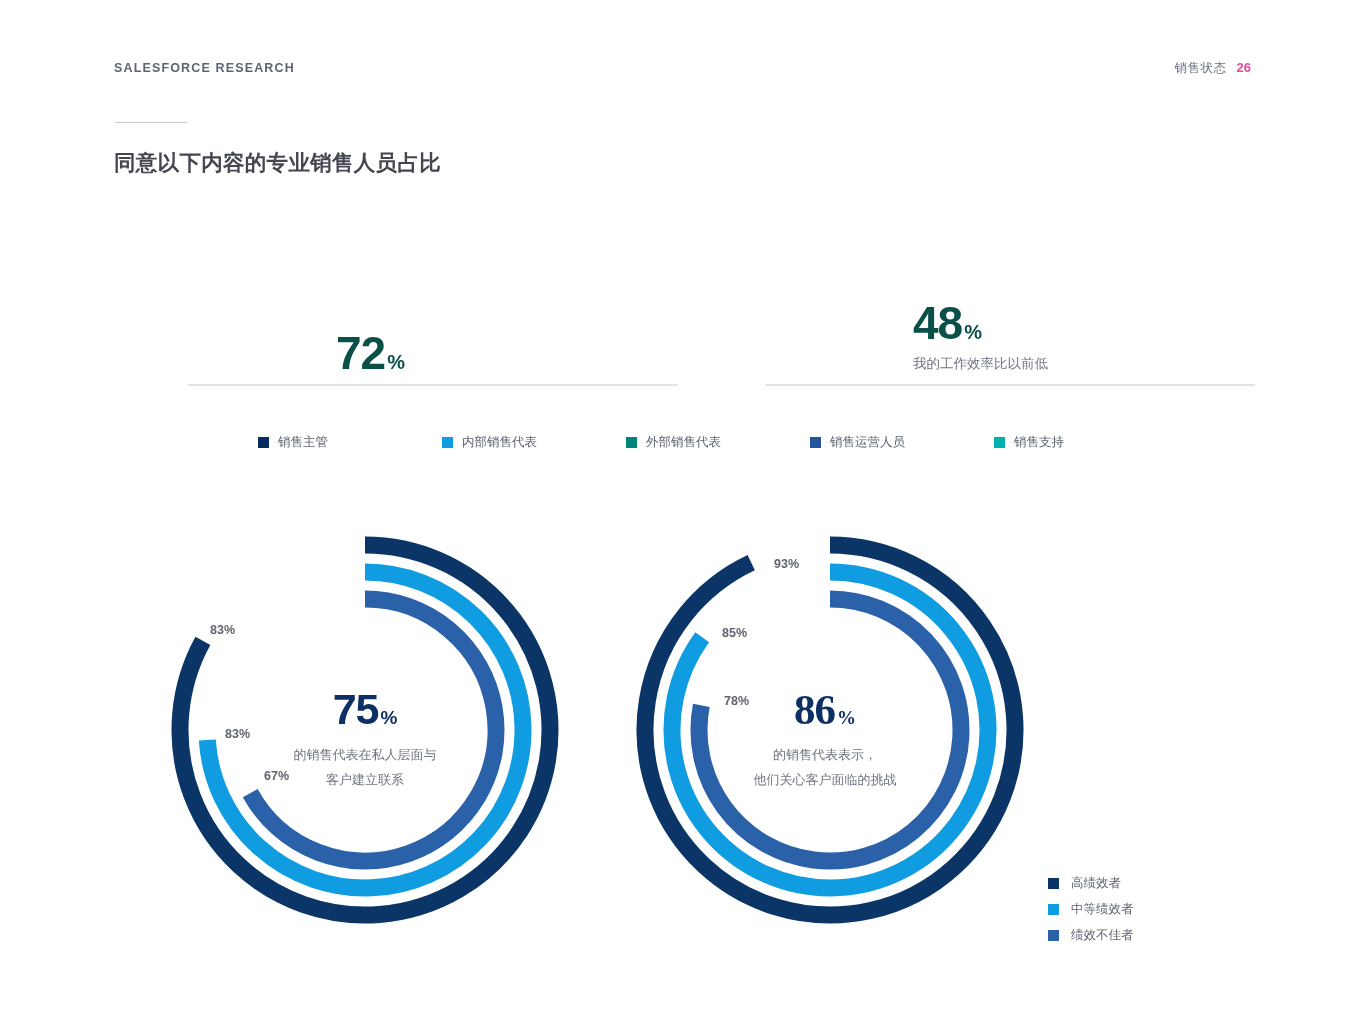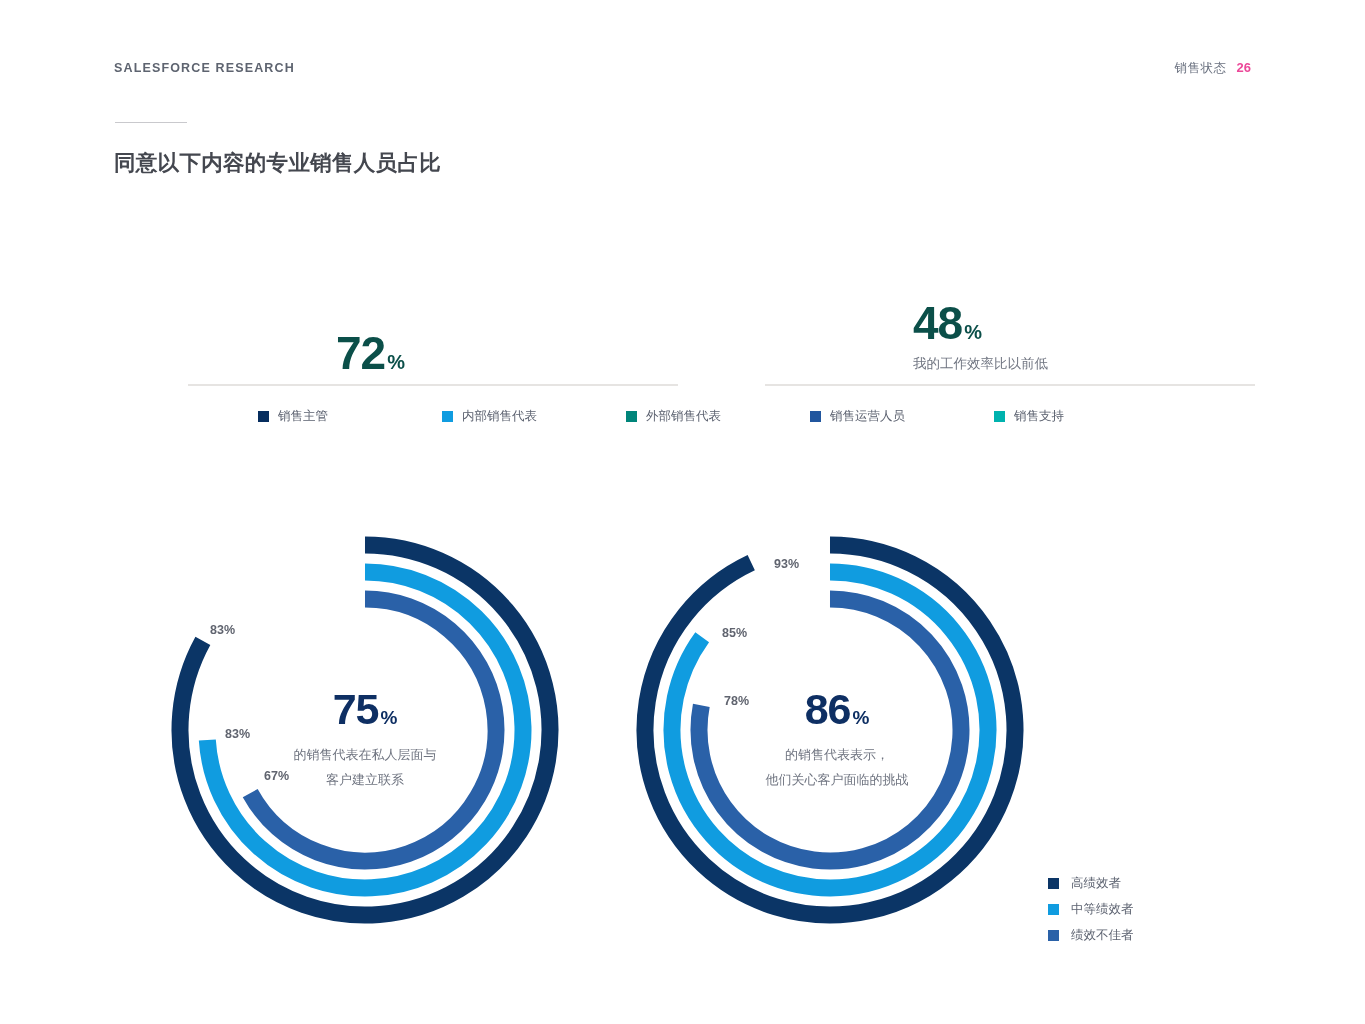--- a/index.html
+++ b/index.html
@@ -136,21 +136,21 @@
     left: 0;
     top: 184px;
     width: 100%;
     height: 2px;
     background: #e6e4e2;
   }
 
   
   .bar-legend {
     position: absolute;
-    top: 408px;
+    top: 434px;
     left: 258px;
     width: 820px;
     display: flex;
   }
   .bar-legend-item {
     display: flex;
     align-items: center;
     gap: 9px;
     font-size: 12.5px;
     color: #5c6270;
@@ -167,21 +167,21 @@
   .donut svg { display: block; overflow: visible; }
 
   .donut-center {
     position: absolute;
     left: 0; right: 0;
     top: 158px;
     text-align: center;
     pointer-events: none;
   }
   #donut-0 .donut-center { top: 158px; left: 60px; width: 260px; }
-  #donut-1 .donut-center { top: 158px; left: 62px; width: 270px; }
+  #donut-1 .donut-center { top: 158px; left: 50px; width: 270px; font-family: Liberation Serif, serif; }
 
   .donut-big {
     font-size: 43px;
     font-weight: 700;
     color: #0e2f63;
     line-height: 1;
     letter-spacing: -1px;
     display: inline-flex;
     align-items: baseline;
   }

